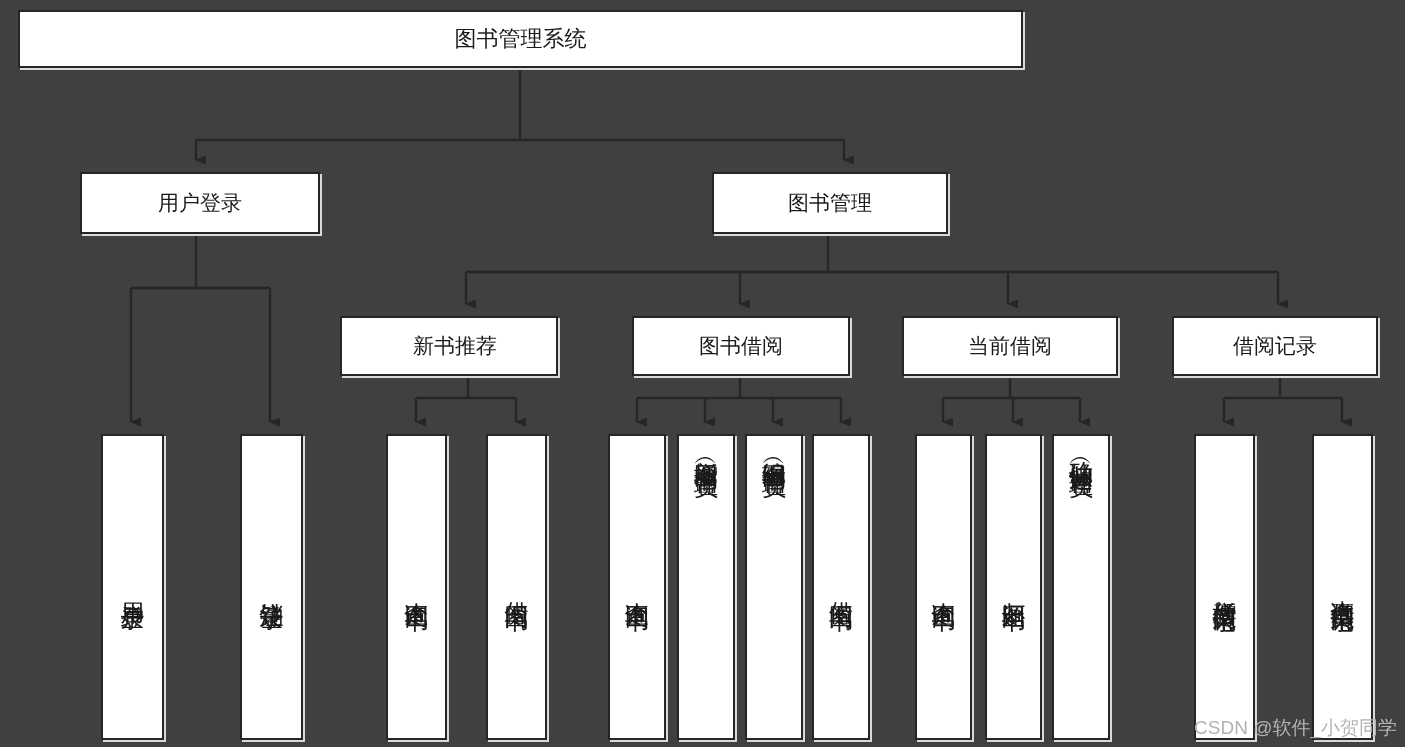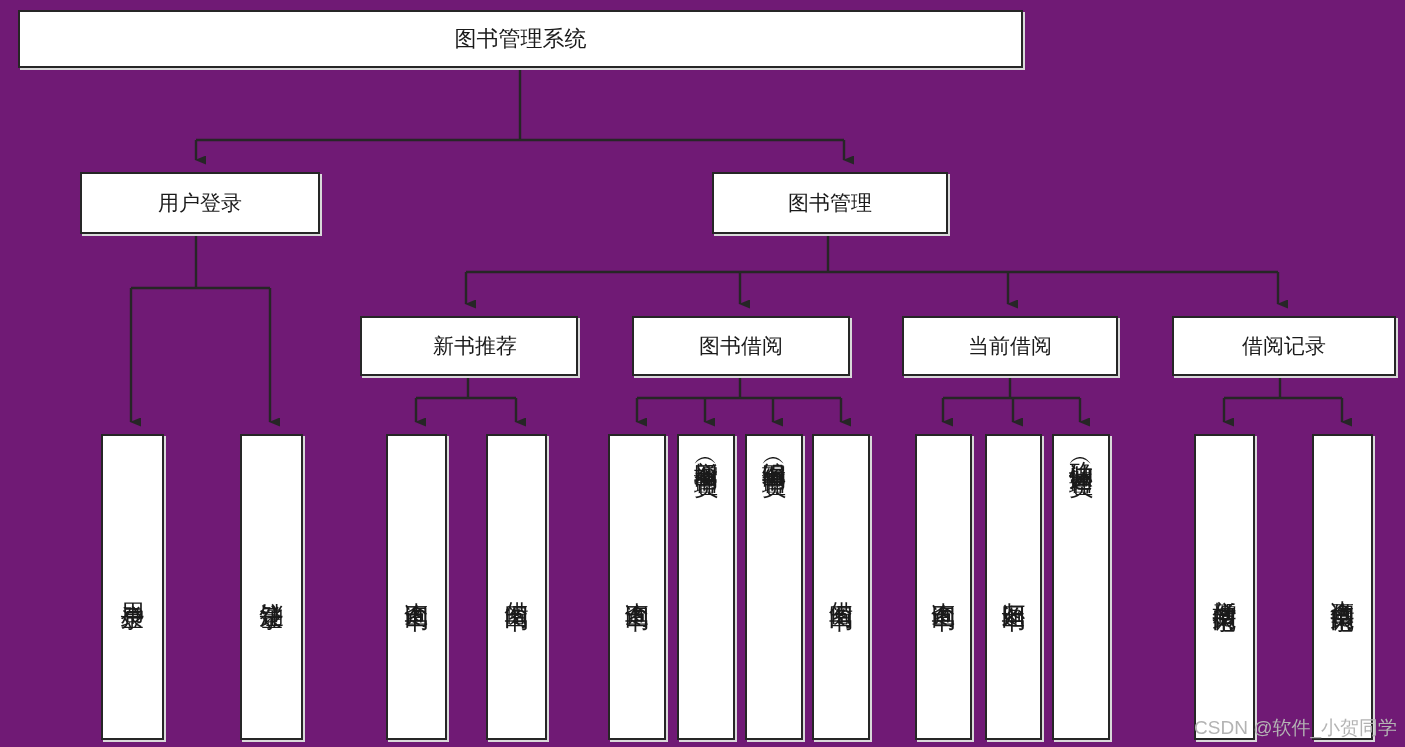--- a/index.html
+++ b/index.html
@@ -7,21 +7,21 @@
     padding: 0;
     background: #ffffff;
   }
   body {
     font-family: "Liberation Sans", "DejaVu Sans", sans-serif;
   }
   #diagram-root {
     position: relative;
     width: 1405px;
     height: 747px;
-    background: #701a75;
+    background: #404040;
     overflow: hidden;
   }
   svg.connectors {
     position: absolute;
     left: 0;
     top: 0;
     width: 1405px;
     height: 747px;
     pointer-events: none;
   }
@@ -148,33 +148,33 @@
   </div>
 
   <div class="node horiz" style="left:80px; top:172px; width:240px; height:62px;">
     <span class="node-label">用户登录</span>
   </div>
 
   <div class="node horiz" style="left:712px; top:172px; width:236px; height:62px;">
     <span class="node-label">图书管理</span>
   </div>
 
-  <div class="node horiz" style="left:360px; top:316px; width:218px; height:60px;padding-left:12px;">
+  <div class="node horiz" style="left:340px; top:316px; width:218px; height:60px;padding-left:12px;">
     <span class="node-label">新书推荐</span>
   </div>
 
   <div class="node horiz" style="left:902px; top:316px; width:216px; height:60px;">
     <span class="node-label">当前借阅</span>
   </div>
 
   <div class="node horiz" style="left:632px; top:316px; width:218px; height:60px;">
     <span class="node-label">图书借阅</span>
   </div>
 
-  <div class="node horiz" style="left:1172px; top:316px; width:224px; height:60px;">
+  <div class="node horiz" style="left:1172px; top:316px; width:206px; height:60px;">
     <span class="node-label">借阅记录</span>
   </div>
 
   <div class="node vert centered" style="left:101px; top:434px; width:63px; height:306px;">
     <span class="node-label">用户登录</span>
   </div>
 
   <div class="node vert centered" style="left:240px; top:434px; width:63px; height:306px;">
     <span class="node-label">注销登录</span>
   </div>

